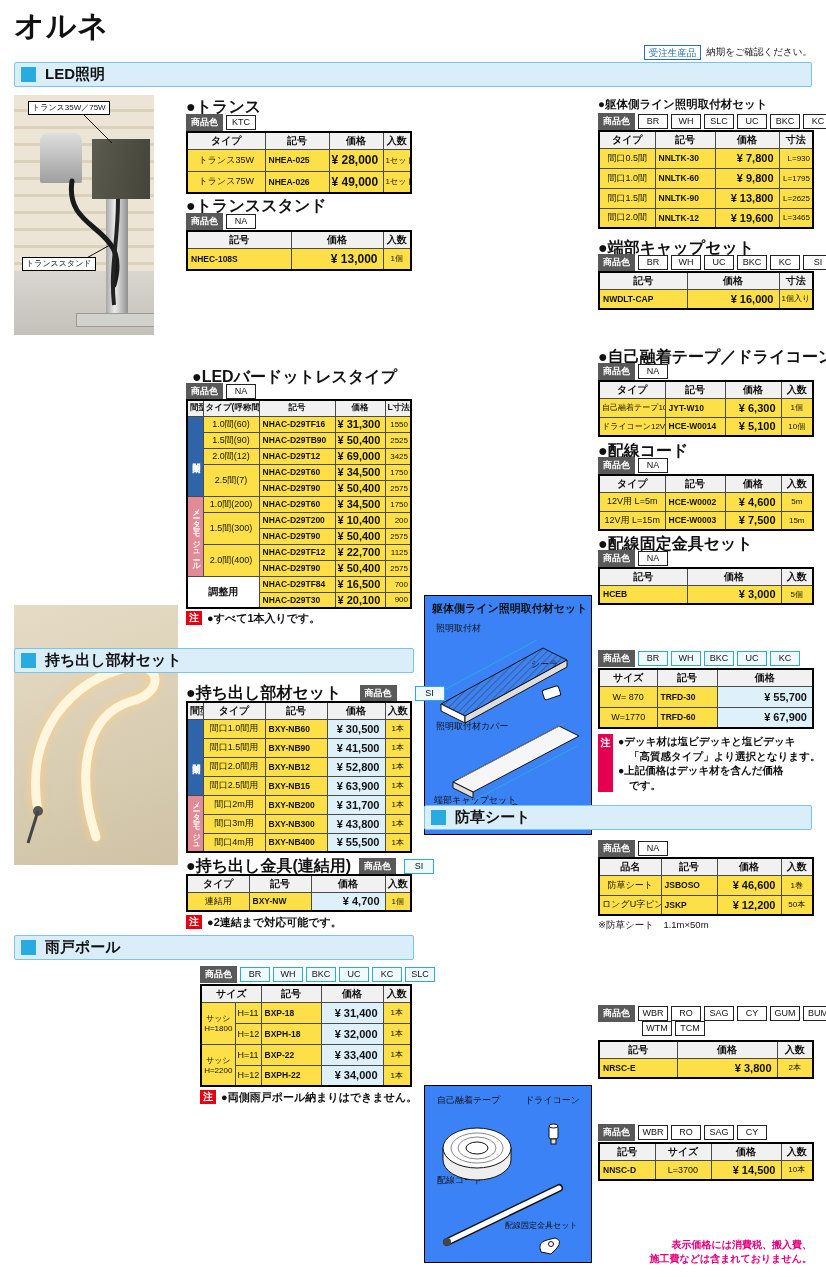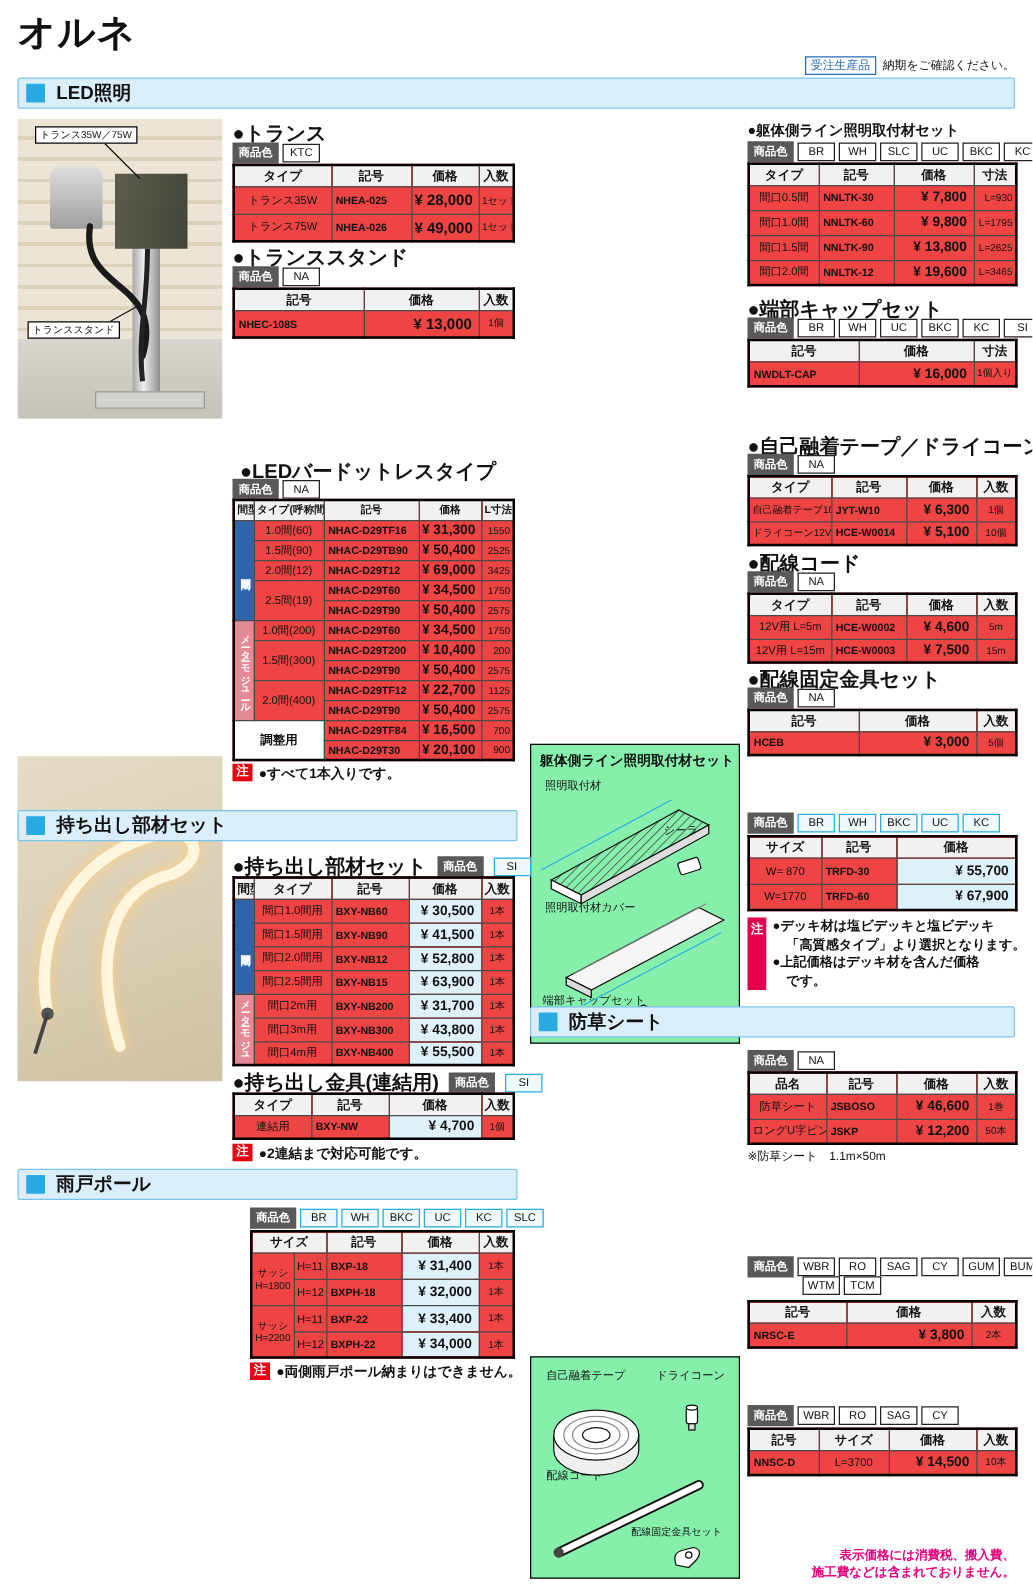--- a/index.html
+++ b/index.html
@@ -18,21 +18,21 @@
   .secbar .sq{width:15px;height:15px;background:#29abe2;flex:none}
   
   .h-item{font-size:16px;font-weight:bold;white-space:nowrap}
   .crow{display:flex;align-items:center;gap:3px}
   .clabel{background:#595959;color:#fff;font-size:9px;font-weight:bold;padding:2px 5px;white-space:nowrap;flex:none}
   .chips{display:flex;gap:3px}
   .chip{display:inline-block;border:1px solid #222;background:#fff;font-size:9px;min-width:24px;
         height:13px;line-height:13px;text-align:center;padding:0 2px}
   .chip.c2{border-color:#29abe2;background:#f0f9fe}
   
-  .tbl{border-collapse:collapse;table-layout:fixed;background:#ef4444;border:2px solid #000}
+  .tbl{border-collapse:collapse;table-layout:fixed;background:#fde047;border:2px solid #000}
   .tbl th,.tbl td{border:1px solid #4a4a4a;font-size:9.5px;text-align:center;padding:0 2px;
         overflow:hidden;white-space:nowrap;height:17px;box-sizing:border-box}
   .tbl thead th{background:#f1f1f1;font-weight:bold;font-size:10px}
   .rh16 td,.rh16 th{height:16px}
   .rh19 td{height:19px}
   .rh20 td{height:20px}
   .rh21 td{height:21px}
   .rh22 td{height:22px}
   td.t{font-size:9px}
   .s1 td.t{font-size:8px}
@@ -54,21 +54,21 @@
           height:14px;line-height:14px;font-weight:bold}
   .fnote{display:flex;gap:5px}
   .fnote .nbar{flex:none;width:15px;background:#e5004f;color:#fff;font-size:10px;font-weight:bold;
           text-align:center;padding-top:2px;box-sizing:border-box}
   .fnote .lines{font-size:10.5px;font-weight:bold;line-height:14.5px;white-space:nowrap}
   .fnote .lines div:nth-child(2),.fnote .lines div:nth-child(4){padding-left:11px}
   .subnote{font-size:9.5px;white-space:nowrap}
   .foot{color:#e6007e;font-size:10px;font-weight:bold;text-align:right;line-height:14px;white-space:nowrap}
   
   .photo{overflow:hidden;position:relative}
-  .dbox{background:#86efac;border:1.5px solid #000;box-sizing:border-box;position:relative;overflow:hidden}
+  .dbox{background:#3b82f6;border:1.5px solid #000;box-sizing:border-box;position:relative;overflow:hidden}
   .dtitle{position:absolute;left:7px;top:5px;font-size:11px;font-weight:bold;white-space:nowrap}
   .dlabel{position:absolute;font-size:9px;white-space:nowrap}
   .plabel{position:absolute;background:#fff;border:1px solid #000;font-size:8px;padding:0 3px;
           line-height:12px;white-space:nowrap;z-index:3}
   .layer{position:absolute}
 </style>
 </head>
 <body>
 
 <div id="page">
@@ -77,21 +77,21 @@
   <div class="abs order" style="right:14px;top:45px">
     <span class="obadge">受注生産品</span>
     <span>納期をご確認ください。</span>
   </div>
 
   <div class="abs secbar" style="left:14px;top:62px;width:798px">
     <span class="sq"></span>
     <span>LED照明</span>
   </div>
 
-  <div class="abs photo" style="left:14px;top:95px;width:164px;height:240px">
+  <div class="abs photo" style="left:14px;top:95px;width:140px;height:240px">
     <div class="layer" style="left:0;top:0;width:164px;height:176px;background:repeating-linear-gradient(180deg,#ece4d4 0 14px,#dcd1bb 14px 17px)"></div>
     <div class="layer" style="left:0;top:176px;width:164px;height:64px;background:linear-gradient(#d8d6ce,#c3c1b9)"></div>
     <div class="layer" style="left:92px;top:100px;width:22px;height:122px;background:linear-gradient(90deg,#a6a6a6,#ededed 40%,#8f8f8f)"></div>
     <div class="layer" style="left:62px;top:218px;width:86px;height:12px;background:#d2d2cd;border:1px solid #9a9a93"></div>
     <div class="layer" style="left:78px;top:44px;width:58px;height:60px;background:linear-gradient(100deg,#5c5b4e,#44443a)"></div>
     <div class="layer" style="left:26px;top:38px;width:42px;height:50px;background:linear-gradient(#dedede,#9f9f9f);border-radius:8px 8px 2px 2px"></div>
     <svg class="layer" style="left:0;top:0" width="164" height="240">
       <path d="M58,86 C50,140 118,128 100,190" stroke="#1a1a1a" stroke-width="5" fill="none" stroke-linecap="round"></path>
       <path d="M104,104 C104,150 96,170 100,210" stroke="#222" stroke-width="4" fill="none"></path>
       <line x1="64" y1="14" x2="98" y2="48" stroke="#111" stroke-width="1"></line>
@@ -208,21 +208,21 @@
           <td class="price">¥ 50,400</td>
           <td class="dim">2525</td>
         </tr>
       <tr>
           <td class="t">2.0間(12)</td>
           <td class="code">NHAC-D29T12</td>
           <td class="price">¥ 69,000</td>
           <td class="dim">3425</td>
         </tr>
       <tr>
-          <td class="t" rowspan="2">2.5間(19)</td>
+          <td class="t" rowspan="2">2.5間(7)</td>
           <td class="code">NHAC-D29T60</td>
           <td class="price">¥ 34,500</td>
           <td class="dim">1750</td>
         </tr>
       <tr>
           <td class="code">NHAC-D29T90</td>
           <td class="price">¥ 50,400</td>
           <td class="dim">2575</td>
         </tr>
       <tr>
@@ -506,21 +506,21 @@
           <td class="n">5個</td>
         </tr>
       </tbody>
   </table>
 
   <div class="abs secbar" style="left:14px;top:648px;width:400px">
     <span class="sq"></span>
     <span>持ち出し部材セット</span>
   </div>
 
-  <div class="abs crow" style="left:186px;top:683px;gap:8px">
+  <div class="abs crow" style="left:186px;top:683px;gap:18px">
     <span class="h-item">●持ち出し部材セット</span>
     <span class="clabel">商品色</span>
     <span class="chip c2">SI</span>
   </div>
   <table class="tbl abs rh19" style="left:186px;top:701px;width:224px">
     <colgroup>
         <col style="width:16px">
         <col style="width:62px">
         <col style="width:62px">
         <col style="width:58px">

